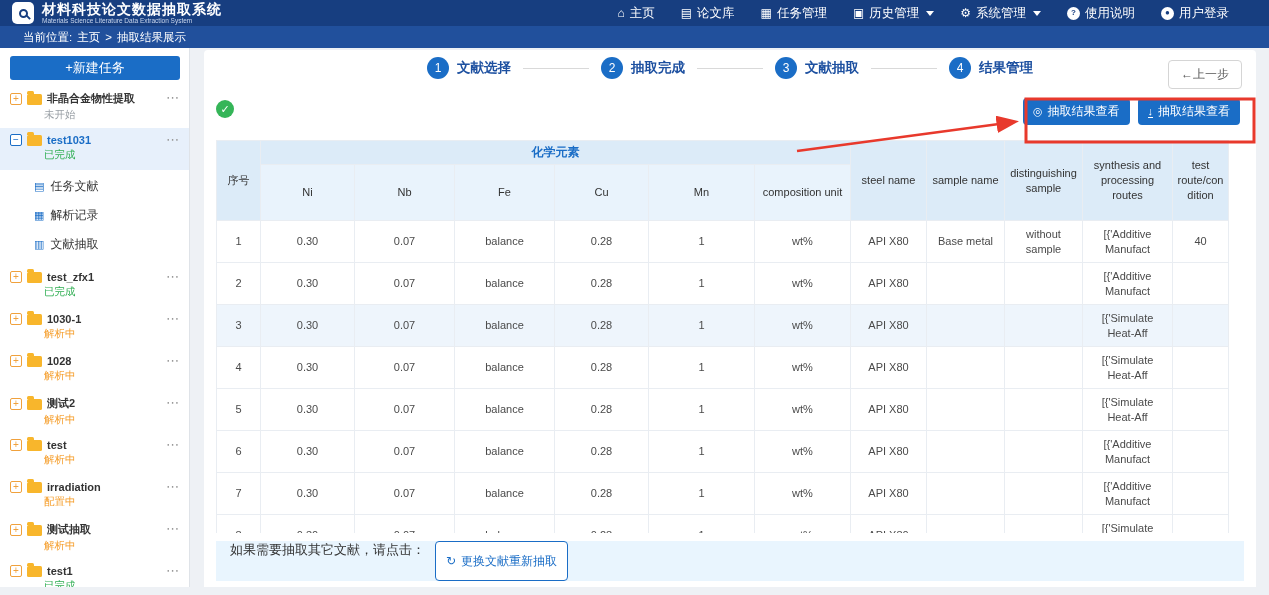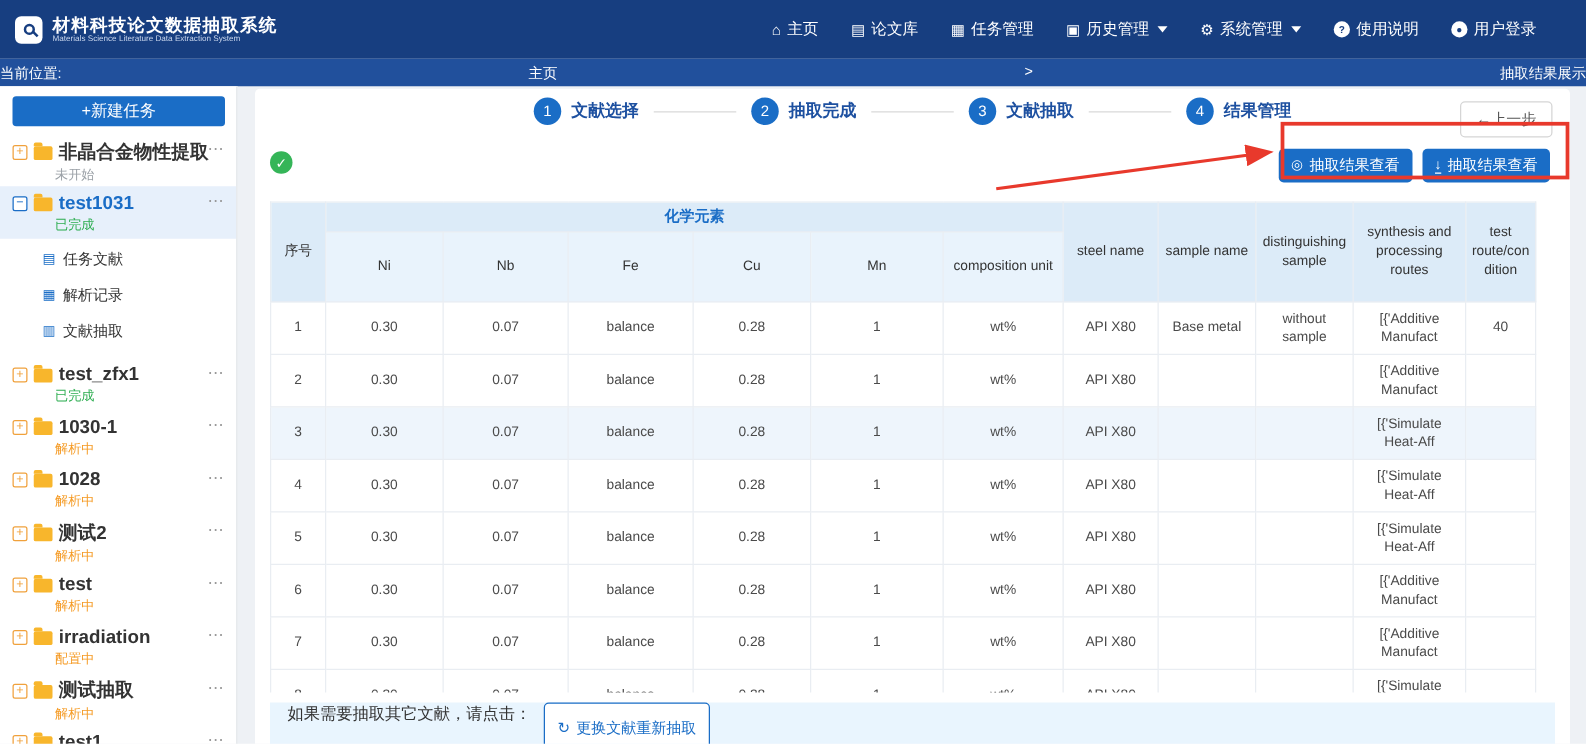--- a/index.html
+++ b/index.html
@@ -1,49 +1,49 @@
 <!DOCTYPE html>
 <html style="--navbar: #173e80; --breadcrumb: #21509c; --accent: #1a6dc6; --thead: #dcebf8; --thead2: #e9f3fc; --green: #35b558;"><head>
 <meta charset="utf-8">
 <style>
   * { margin:0; padding:0; box-sizing:border-box; }
   html,body { width:1269px; height:595px; overflow:hidden; }
   body { font-family:"Liberation Sans","DejaVu Sans",sans-serif; background:#eef1f5; }
   .page { position:relative; width:1269px; height:595px; overflow:hidden; }
 
   
-  .navbar { height:47px; background:var(--navbar,#173e80); display:flex; align-items:center; padding:0 40px 0 12px; color:#fff; }
+  .navbar { height:26px; background:var(--navbar,#173e80); display:flex; align-items:center; padding:0 40px 0 12px; color:#fff; }
   .logo { width:22px; height:22px; background:#fff; border-radius:5px; display:flex; align-items:center; justify-content:center; margin-right:8px; }
   .logo-glass { width:9px; height:9px; border:2px solid #173e80; border-radius:50%; position:relative; }
   .logo-glass::after { content:""; position:absolute; width:6px; height:2px; background:#173e80; transform:rotate(45deg); right:-5px; bottom:-2px; }
   .title-block { display:flex; flex-direction:column; line-height:1.15; }
   .app-title { font-size:14px; font-weight:bold; letter-spacing:1px; }
   .app-subtitle { font-size:6.5px; color:#c9d6ec; }
   .nav-menu { margin-left:auto; display:flex; align-items:center; gap:26px; }
   .nav-item { display:flex; align-items:center; gap:5px; font-size:12.5px; cursor:pointer; white-space:nowrap; }
   .nav-ico { font-size:12px; line-height:1; }
   .nav-ico-circle { width:13px; height:13px; background:#fff; color:#173e80; border-radius:50%; font-size:8px; font-weight:bold; display:flex; align-items:center; justify-content:center; }
   .caret { width:0; height:0; border-left:4px solid transparent; border-right:4px solid transparent; border-top:5px solid #fff; margin-left:2px; }
 
   
-  .breadcrumb { height:22px; background:var(--breadcrumb,#21509c); color:#fff; display:flex; align-items:center; padding-left:0; font-size:11.5px; gap:5px;justify-content:space-between; }
+  .breadcrumb { height:22px; background:var(--breadcrumb,#21509c); color:#fff; display:flex; align-items:center; padding-left:23px; font-size:11.5px; gap:5px; }
   .bc-link { cursor:pointer; }
 
   
   .body-row { display:flex; height:539px; }
   .sidebar { width:190px; background:#fff; border-right:1px solid #dfe3e8; overflow:hidden; flex:none; }
   .new-task-btn { margin:8px 10px 6px; height:24px; width:170px; background:var(--accent,#1a6dc6); color:#fff; font-size:13px; border:none; border-radius:3px; display:flex; align-items:center; justify-content:center; cursor:pointer; font-family:inherit; }
   .task { position:relative; padding:5px 8px 2px 10px; height:42px; }
   .task.selected { background:#e7f0fb; }
   .t-row { display:flex; align-items:center; gap:5px; }
   .expander { width:12px; height:12px; border:1px solid #f0a13c; color:#f0a13c; font-size:10px; line-height:10px; text-align:center; border-radius:2px; flex:none; background:#fff; cursor:pointer; }
   .expander.minus { border-color:var(--accent,#1a6dc6); color:var(--accent,#1a6dc6); }
   .folder { width:15px; height:11px; background:#f8b62c; border-radius:1.5px; position:relative; flex:none; margin-top:2px; }
   .folder::before { content:""; position:absolute; top:-3px; left:0; width:7px; height:3px; background:#f8b62c; border-radius:1.5px 1.5px 0 0; }
-  .t-name { font-size:15px; font-weight:bold; color:#333; white-space:nowrap; }
+  .t-name { font-size:11px; font-weight:bold; color:#333; white-space:nowrap; }
   .task.selected .t-name { color:var(--accent,#1a6dc6); }
   .t-dots { position:absolute; right:9px; top:4px; color:#999; font-size:13px; letter-spacing:1px; cursor:pointer; }
   .t-status { font-size:10.5px; margin:2px 0 0 34px; }
   .t-children { padding:2px 0 6px; }
   .t-child { display:flex; align-items:center; gap:6px; padding:6px 0 6px 34px; font-size:12px; color:#333; cursor:pointer; }
   .t-child-ico { color:var(--accent,#1a6dc6); font-size:11px; line-height:1; }
 
   .main { flex:1; position:relative; overflow:hidden; }
   .card { position:absolute; left:14px; top:2px; right:13px; height:556px; background:#fff; border-radius:4px; }
 

